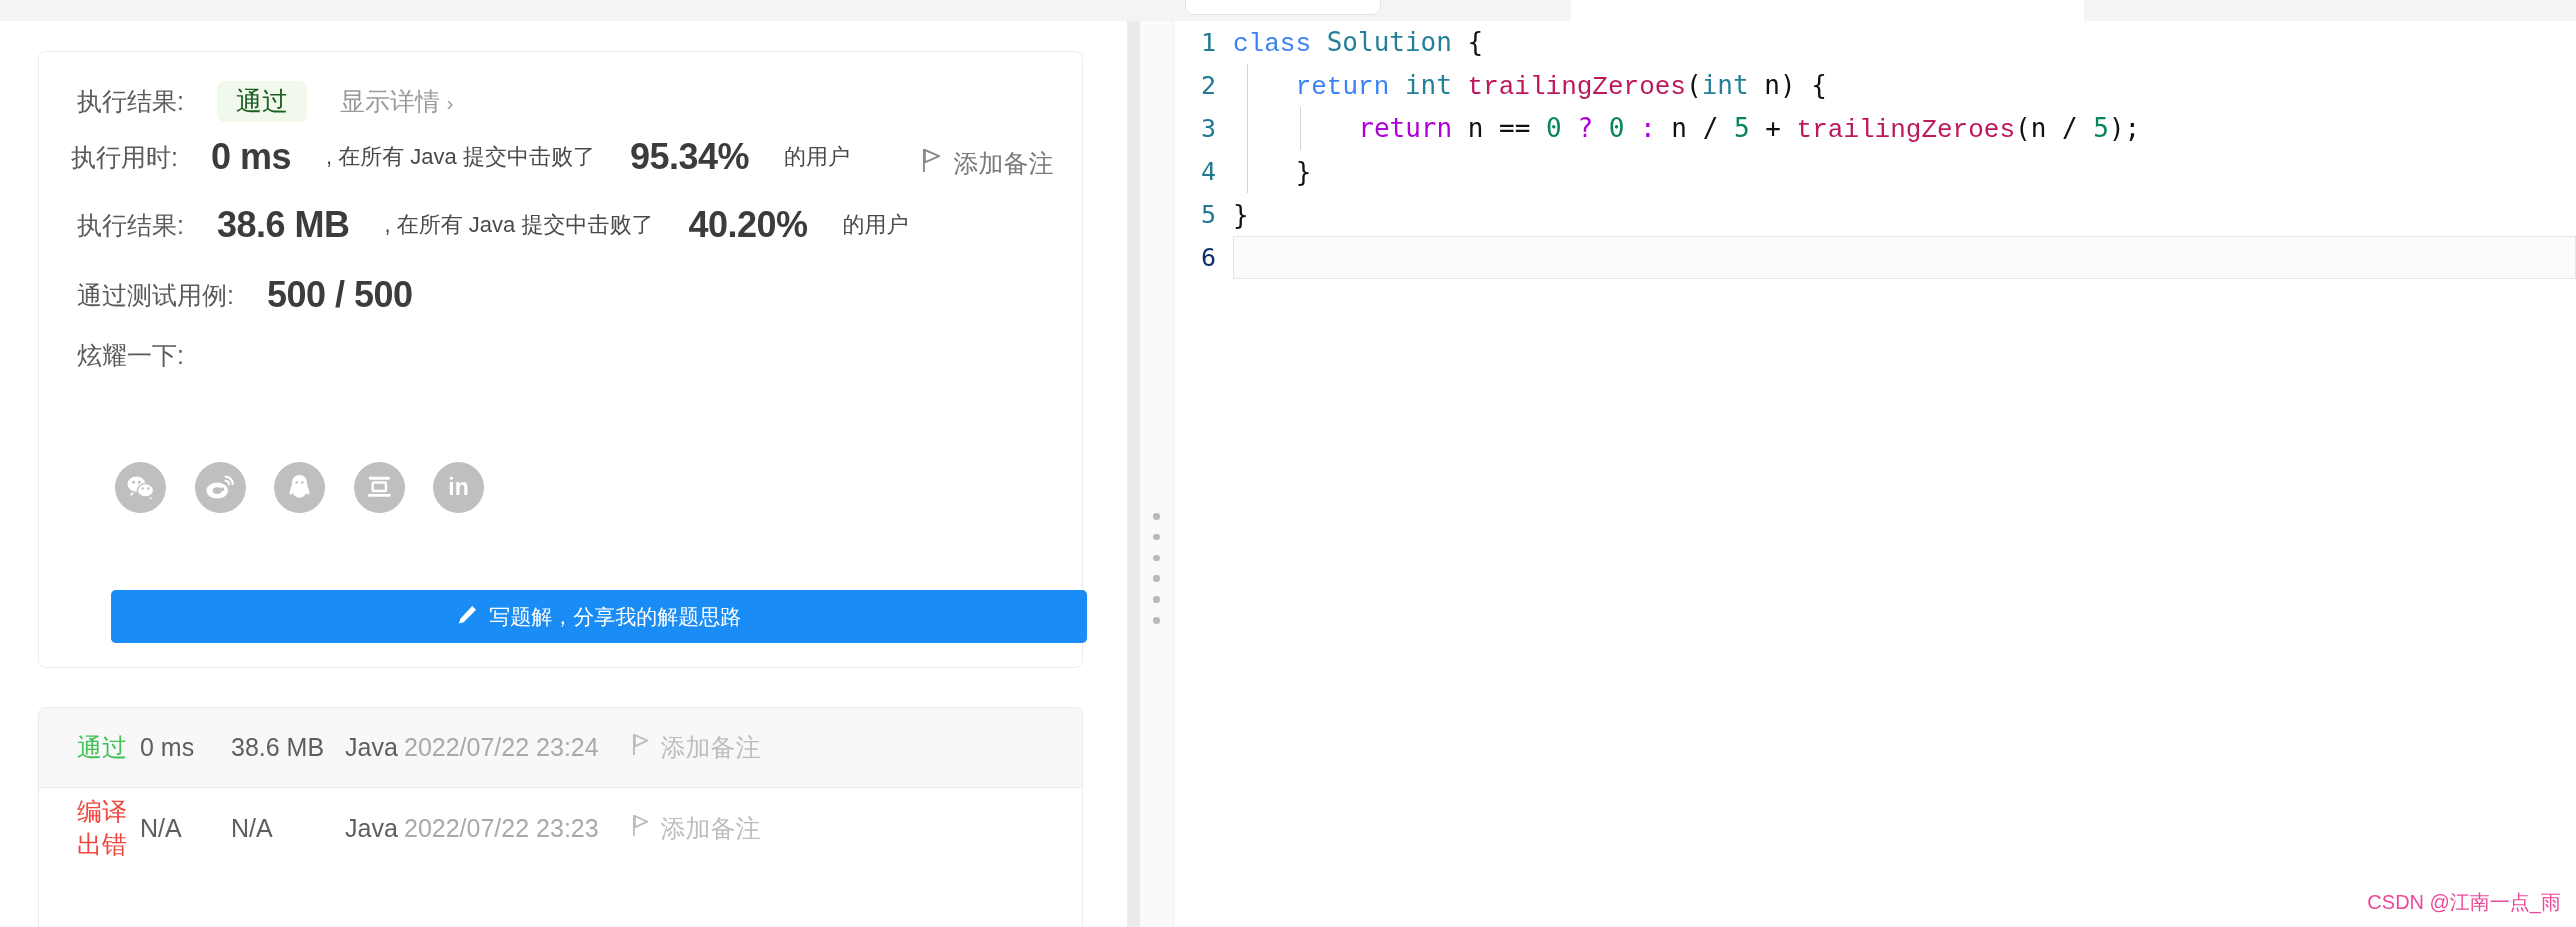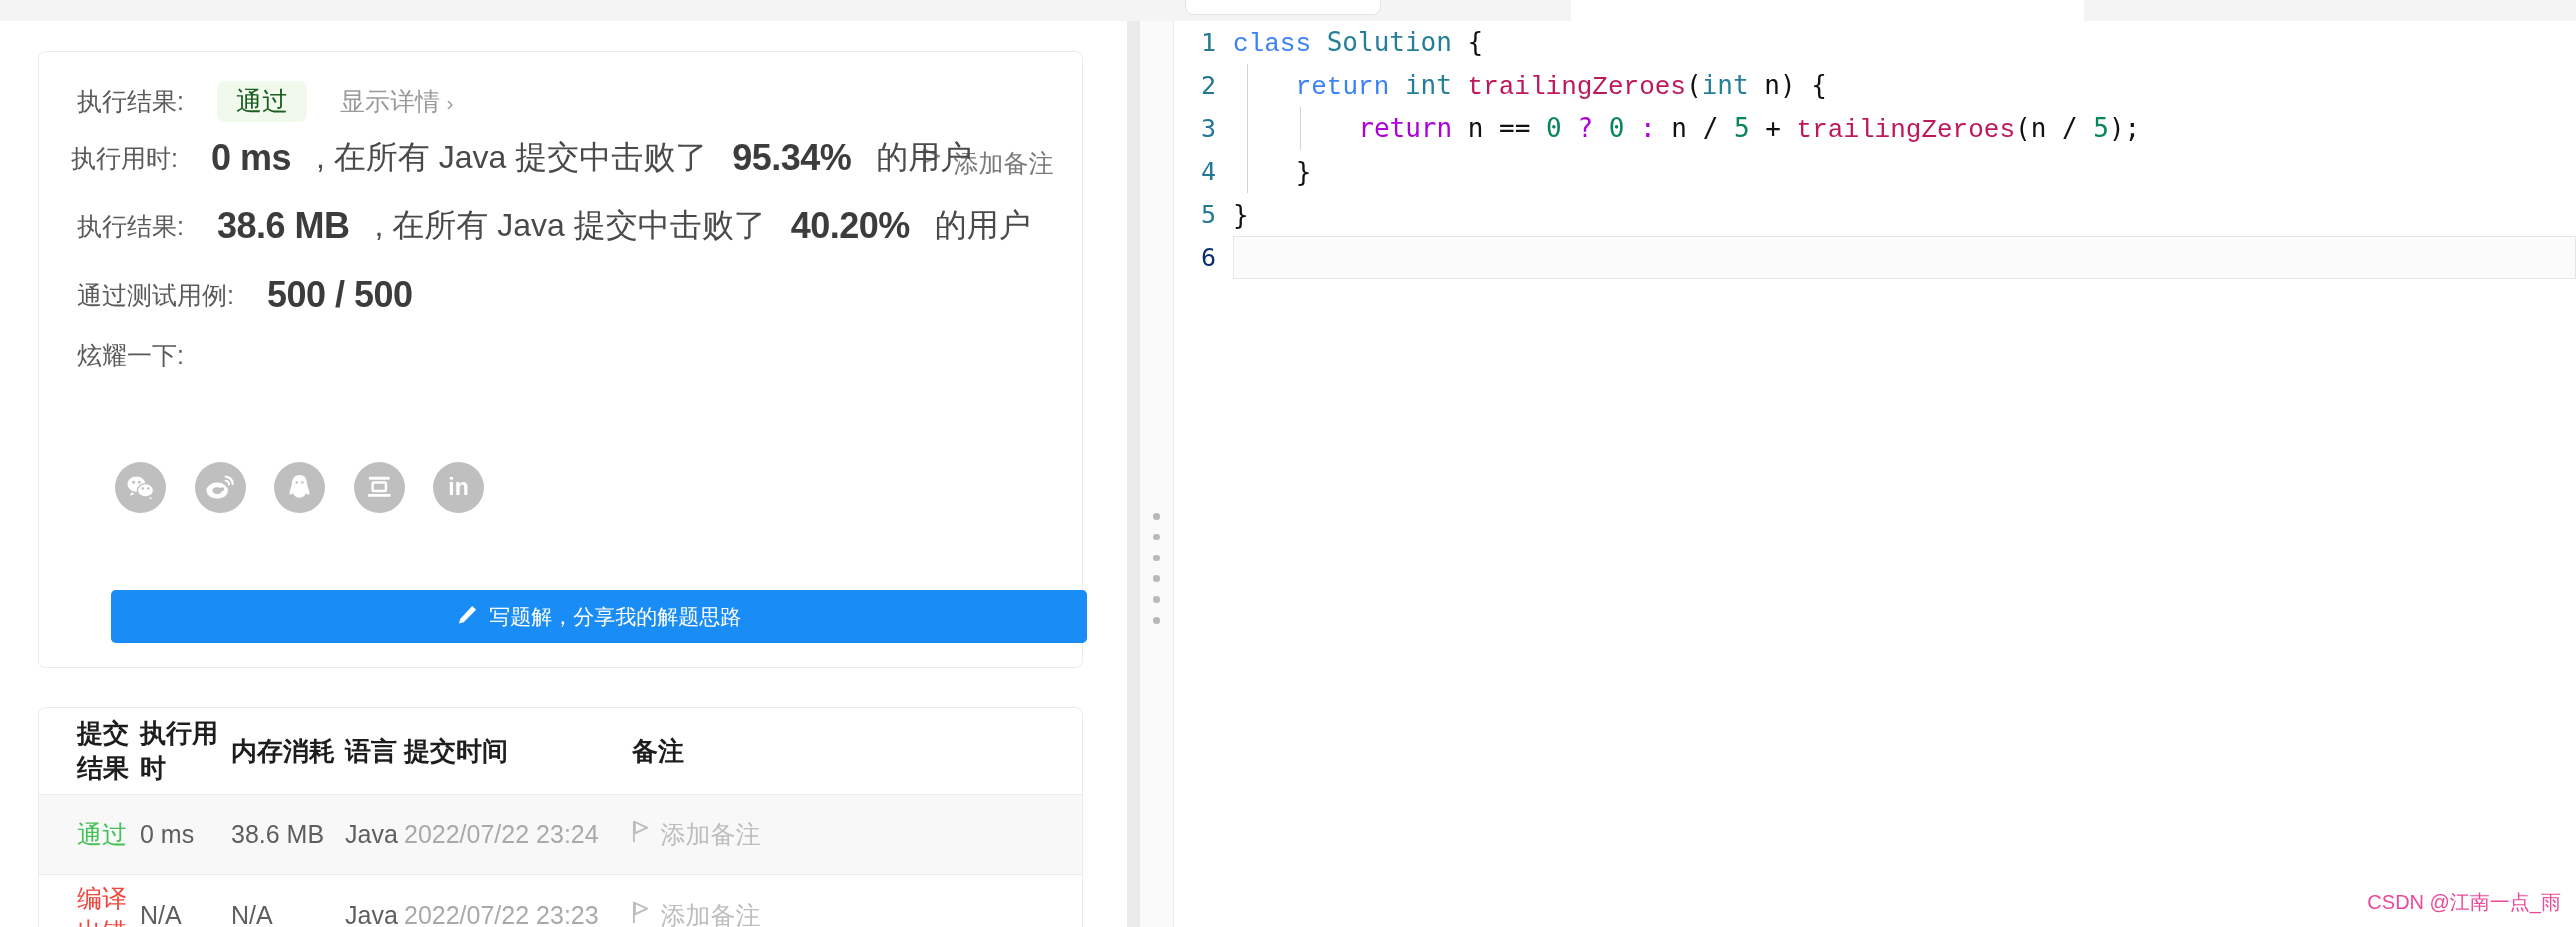--- a/index.html
+++ b/index.html
@@ -32,21 +32,21 @@
     background:#f1f8ec; color:#1b5e20; font-size:26px;
     padding:4.7px 19px; border-radius:7.6px; line-height:1.25;
   }
   .show-detail { color:#9a9a9a; font-size:25px; margin-left:21px; }
   .show-detail .chev { margin-left:6.6px; font-size:21px; }
 
   .addnote-top { position:absolute; left:883px; top:95px; display:flex; align-items:center; color:#7a7a7a; font-size:25px; }
   .flag-ico { display:inline-block; margin-right:10.4px; }
 
   .big-num { font-size:36px; color:#3c3c3c; font-weight:bold; letter-spacing:-0.5px; }
-  .mid-txt { font-size:32px; color:#4a4a4a; margin:0 13px; }
+  .mid-txt { font-size:22px; color:#4a4a4a; margin:0 23px; }
 
   .social-wrap { position:absolute; left:76px; top:410px; display:flex; gap:28.5px; }
   .social {
     width:51px; height:51px; border-radius:50%; background:#bfbfbf;
     display:flex; align-items:center; justify-content:center; color:#ffffff;
   }
 
   .write-btn {
     position:absolute; left:72px; top:538px; width:976px; height:53px;
     background:#1a8cf5; border-radius:4.7px; color:#ffffff; font-size:21px;
@@ -209,28 +209,20 @@
               <path d="M16 2 L20 6 L7 19 L2 20.5 L3.5 15.5 Z" fill="#ffffff"></path>
             </svg>
         </span>
         <span>写题解，分享我的解题思路</span>
       </div>
 
     </div>
 
     <div class="table-card">
 
-      <div class="t-row t-head">
-        <div class="c c0 pad">提交结果</div>
-        <div class="c c1">执行用时</div>
-        <div class="c c2">内存消耗</div>
-        <div class="c c3">语言</div>
-        <div class="c c4">提交时间</div>
-        <div class="c c5">备注</div>
-      </div>
 
       <div class="t-row zebra">
         <div class="c c0 pad status-pass">通过</div>
         <div class="c c1">0 ms</div>
         <div class="c c2">38.6 MB</div>
         <div class="c c3">Java</div>
         <div class="c c4 muted">2022/07/22 23:24</div>
         <div class="c c5 cell-note">
           <span style="margin-right:9.5px;">
             <svg width="19" height="23" viewBox="0 0 20 24">

